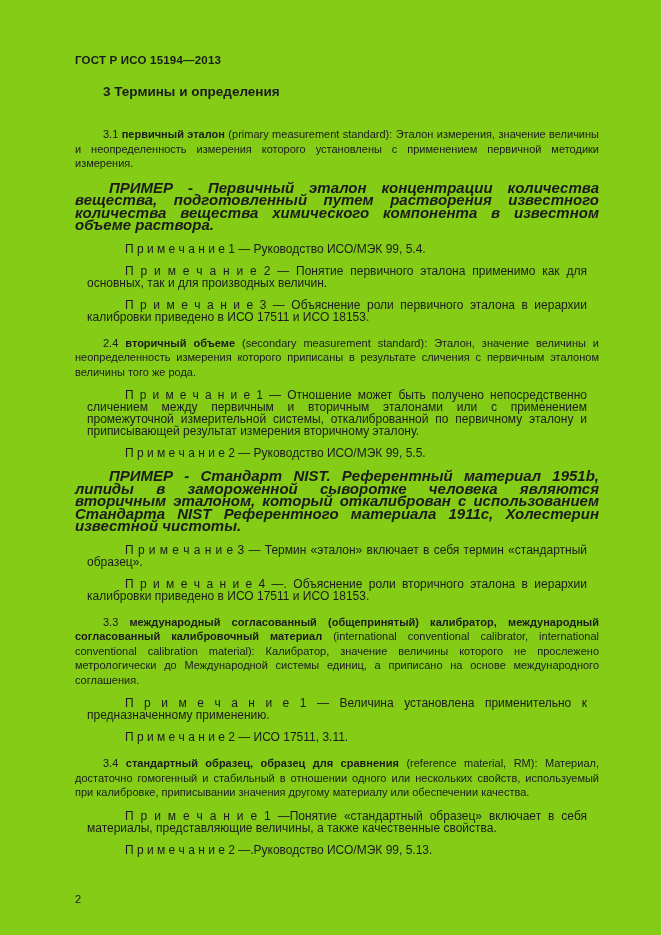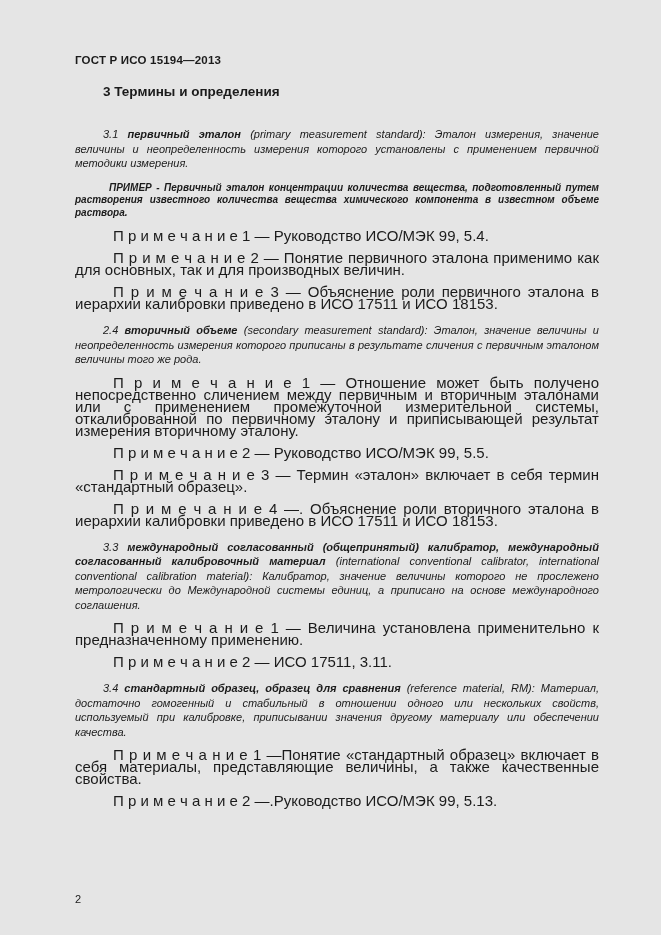--- a/index.html
+++ b/index.html
@@ -4,21 +4,21 @@
 <style>
   html, body {
     margin: 0;
     padding: 0;
     background: #ffffff;
   }
   .page {
     position: relative;
     width: 661px;
     height: 935px;
-    background: #e5e5e5;
+    background: #84cc16;
     box-sizing: border-box;
     padding: 54px 62px 0 75px;
     font-family: "Liberation Sans", sans-serif;
     color: #1b1b1b;
     overflow: hidden;
   }
   .doc-header {
     font-size: 11.5px;
     font-weight: bold;
     letter-spacing: 0.2px;
@@ -29,34 +29,34 @@
     font-size: 11px;
     line-height: 14.5px;
     text-indent: 28px;
   }
   .section-heading {
     font-size: 13.5px;
     font-weight: bold;
     margin: 18px 0 28px 0;
     padding-left: 28px;
   }
-  .term-para { margin-top: 13px; font-style: italic; }
+  .term-para { margin-top: 13px; }
   .example {
-    font-size: 10px;
+    font-size: 15px;
     line-height: 12.5px;
     font-weight: bold;
     font-style: italic;
     text-indent: 34px;
     margin: 11px 0;
   }
   .note {
-    font-size: 15px;
+    font-size: 12px;
     line-height: 12px;
     text-indent: 38px;
-    margin: 10px 0;
+    margin: 10px 12px;
   }
   .page-number {
     position: absolute;
     left: 75px;
     bottom: 30px;
     font-size: 11px;
   }
 </style>
 </head>
 <body>
@@ -75,20 +75,21 @@
 
   <p class="note">П р и м е ч а н и е  1 — Руководство ИСО/МЭК 99, 5.4.</p>
   <p class="note">П р и м е ч а н и е  2 — Понятие первичного эталона применимо как для основных, так и для  производных величин.</p>
   <p class="note">П р и м е ч а н и е  3 —  Объяснение роли первичного эталона в иерархии калибровки приведено в ИСО 17511 и ИСО 18153.</p>
 
   <p class="body-text term-para"><span>2.4 </span><b>вторичный объеме </b><span>(secondary measurement standard): Эталон, значение величины и неопределенность измерения которого приписаны в результате сличения с первичным эталоном величины того же рода.</span></p>
 
   <p class="note">П р и м е ч а н и е  1 — Отношение может быть получено непосредственно сличением между первичным и вторичным эталонами или с применением промежуточной измерительной системы, откалиброванной по первичному эталону  и приписывающей результат измерения вторичному эталону.</p>
   <p class="note">П р и м е ч а н и е  2 —  Руководство ИСО/МЭК 99, 5.5.</p>
 
+  <p class="example">ПРИМЕР - Стандарт NIST.  Референтный материал 1951b, липиды в замороженной сыворотке человека являются вторичным эталоном, который откалиброван с использованием Стандарта NIST Референтного материала 1911c, Холестерин известной чистоты.</p>
 
   <p class="note">П р и м е ч а н и е 3 —  Термин «эталон»  включает в себя термин «стандартный образец».</p>
   <p class="note">П р и м е ч а н и е  4 —. Объяснение роли вторичного эталона в иерархии калибровки приведено в ИСО 17511 и ИСО 18153.</p>
 
   <p class="body-text term-para"><span>3.3 </span><b>международный согласованный (общепринятый) калибратор, международный согласованный калибровочный материал </b><span>(international conventional calibrator, international conventional calibration material): Калибратор, значение величины которого не прослежено метрологически до Международной системы единиц, а приписано на основе международного соглашения.</span></p>
 
   <p class="note">П р и м е ч а н и е 1 — Величина установлена применительно к предназначенному применению.</p>
   <p class="note">П р и м е ч а н и е 2 — ИСО 17511, 3.11.</p>
 
   <p class="body-text term-para"><span>3.4 </span><b>стандартный образец, образец для сравнения </b><span> (reference material, RM): Материал, достаточно гомогенный и стабильный в отношении одного или нескольких свойств, используемый при калибровке, приписывании значения другому материалу или обеспечении качества.</span></p>

